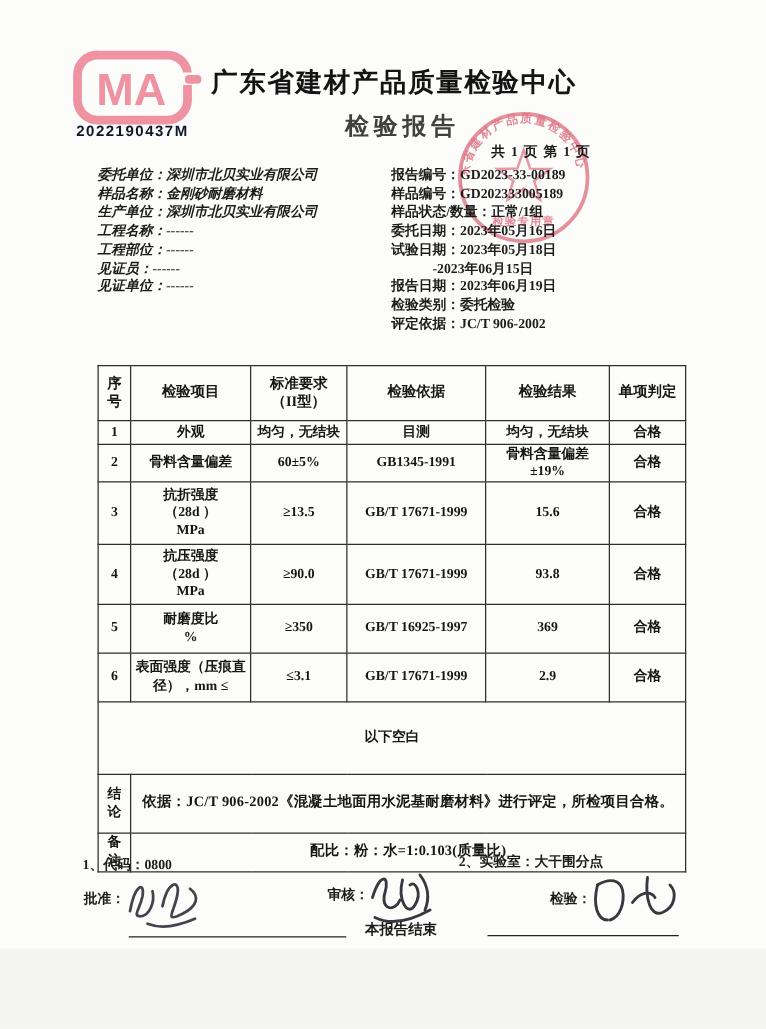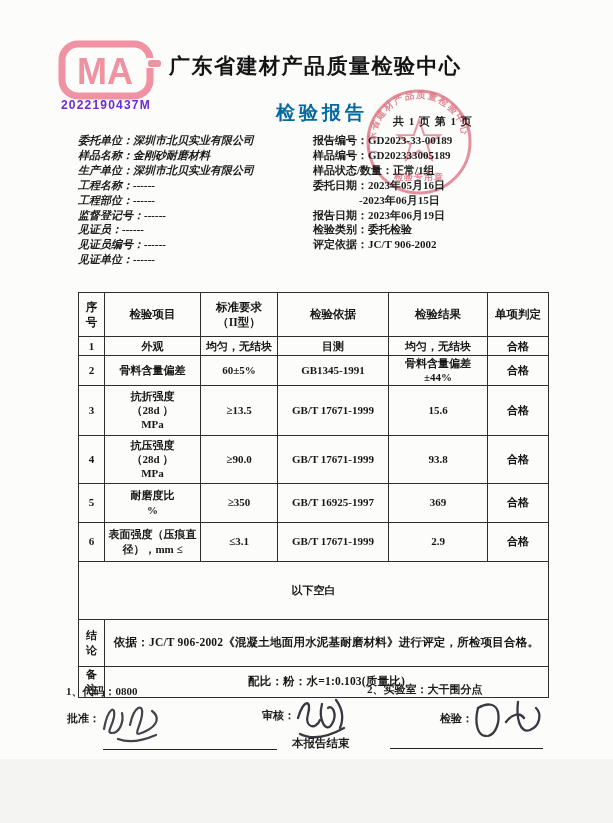--- a/index.html
+++ b/index.html
@@ -3,39 +3,39 @@
 <meta charset="utf-8">
 <style>
   * { margin:0; padding:0; box-sizing:border-box; }
   html,body { width:613px; }
   body { font-family:"Liberation Serif","DejaVu Serif",serif; background:#f4f4f2; }
   .page { position:relative; width:613px; height:759px; background:#fcfcfa; overflow:hidden; color:#1c1c1c; }
 
   
   .cma { position:absolute; left:58px; top:40px; width:106px; height:62px; }
   .cma-num { position:absolute; left:61px; top:98px; font-size:12px; font-weight:700;
-             color:#6d28d9; letter-spacing:1.2px; font-family:"Liberation Sans",sans-serif; }
+             color:#0f172a; letter-spacing:1.2px; font-family:"Liberation Sans",sans-serif; }
 
   
   .org-title { position:absolute; left:169px; top:52px; font-size:21px; font-weight:700;
                letter-spacing:1.5px; color:#141414; white-space:nowrap; }
-  .report-title { position:absolute; left:276px; top:100px; font-size:19px; font-weight:700;
-                  letter-spacing:4px; color:#0369a1; white-space:nowrap; }
+  .report-title { position:absolute; left:276px; top:88px; font-size:19px; font-weight:700;
+                  letter-spacing:4px; color:#404040; white-space:nowrap; }
   .page-info { position:absolute; left:393px; top:114px; font-size:11px; font-weight:700;
                letter-spacing:1px; white-space:nowrap; }
 
   
   .seal { position:absolute; left:363px; top:86px; width:112px; height:112px;
           mix-blend-mode:multiply; opacity:.85; }
 
   
   .info-col { position:absolute; font-size:11px; font-weight:700; line-height:14.9px; white-space:nowrap; }
   .info-left { left:78px; top:133px;font-style:italic; }
   .info-right { left:313px; top:133px; }
-  .date-cont { margin-left:46px; }
+  .date-cont { margin-left:33px; }
 
   
   table.main { position:absolute; left:78px; top:292px; width:470px; border-collapse:collapse;
                table-layout:fixed; font-size:11px; font-weight:700; color:#161616; }
   table.main td { border:1.6px solid #2e2e2e; text-align:center; vertical-align:middle;
                   line-height:1.3; padding:0 2px; overflow:hidden; }
   td.pre { white-space:pre-line; }
   tr.hdr td { font-size:11.5px; }
   td.blank-cell { text-align:left; vertical-align:top; padding:2px 5px; }
   td.note-text { text-align:left; padding-left:7px; font-size:11.5px; letter-spacing:.2px;margin-left:15px; }
@@ -73,31 +73,30 @@
     </text>
     <text x="0" y="38" text-anchor="middle" font-size="9" font-weight="bold" fill="#d95f72" opacity=".85" letter-spacing="1">检验专用章</text>
   </svg>
 
   <div class="info-col info-left">
     <div>委托单位：深圳市北贝实业有限公司</div>
     <div>样品名称：金刚砂耐磨材料</div>
     <div>生产单位：深圳市北贝实业有限公司</div>
     <div>工程名称：------</div>
     <div>工程部位：------</div>
-    <div>监督登记号：------</div>
     <div>见证员：------</div>
-    <div>见证员编号：------</div>
     <div>见证单位：------</div>
   </div>
 
   <div class="info-col info-right">
     <div>报告编号：GD2023-33-00189</div>
     <div>样品编号：GD202333005189</div>
     <div>样品状态/数量：正常/1组</div>
     <div>委托日期：2023年05月16日</div>
+    <div>试验日期：2023年05月18日</div>
     <div class="date-cont">-2023年06月15日</div>
     <div>报告日期：2023年06月19日</div>
     <div>检验类别：委托检验</div>
     <div>评定依据：JC/T 906-2002</div>
   </div>
 
   <table class="main">
     <colgroup>
       <col style="width:26px">
         <col style="width:96px">
@@ -122,21 +121,21 @@
       <td>均匀，无结块</td>
       <td>目测</td>
       <td>均匀，无结块</td>
       <td>合格</td>
     </tr>
     <tr style="height:16px">
       <td>2</td>
       <td>骨料含量偏差</td>
       <td>60±5%</td>
       <td>GB1345-1991</td>
-      <td>骨料含量偏差±44%</td>
+      <td>骨料含量偏差±19%</td>
       <td>合格</td>
     </tr>
     <tr style="height:50px">
       <td>3</td>
       <td class="pre">抗折强度
 （28d ）
 MPa</td>
       <td>≥13.5</td>
       <td>GB/T 17671-1999</td>
       <td>15.6</td>

